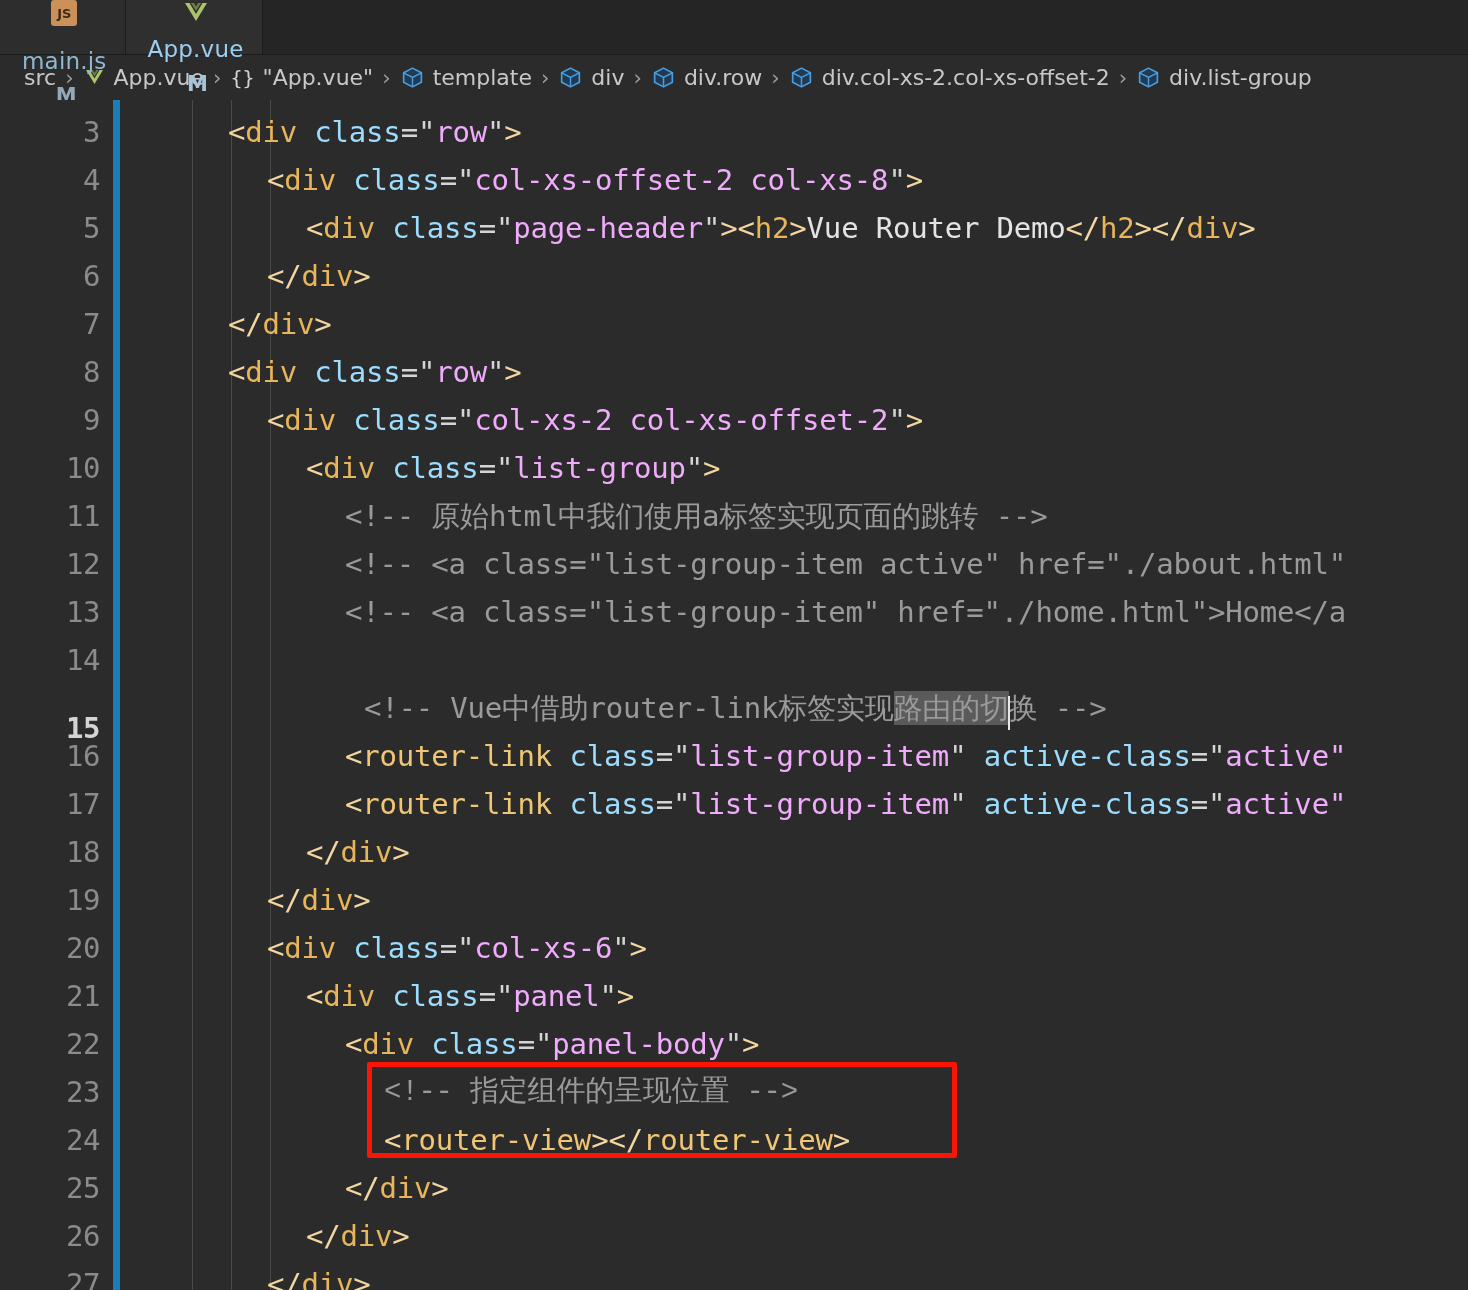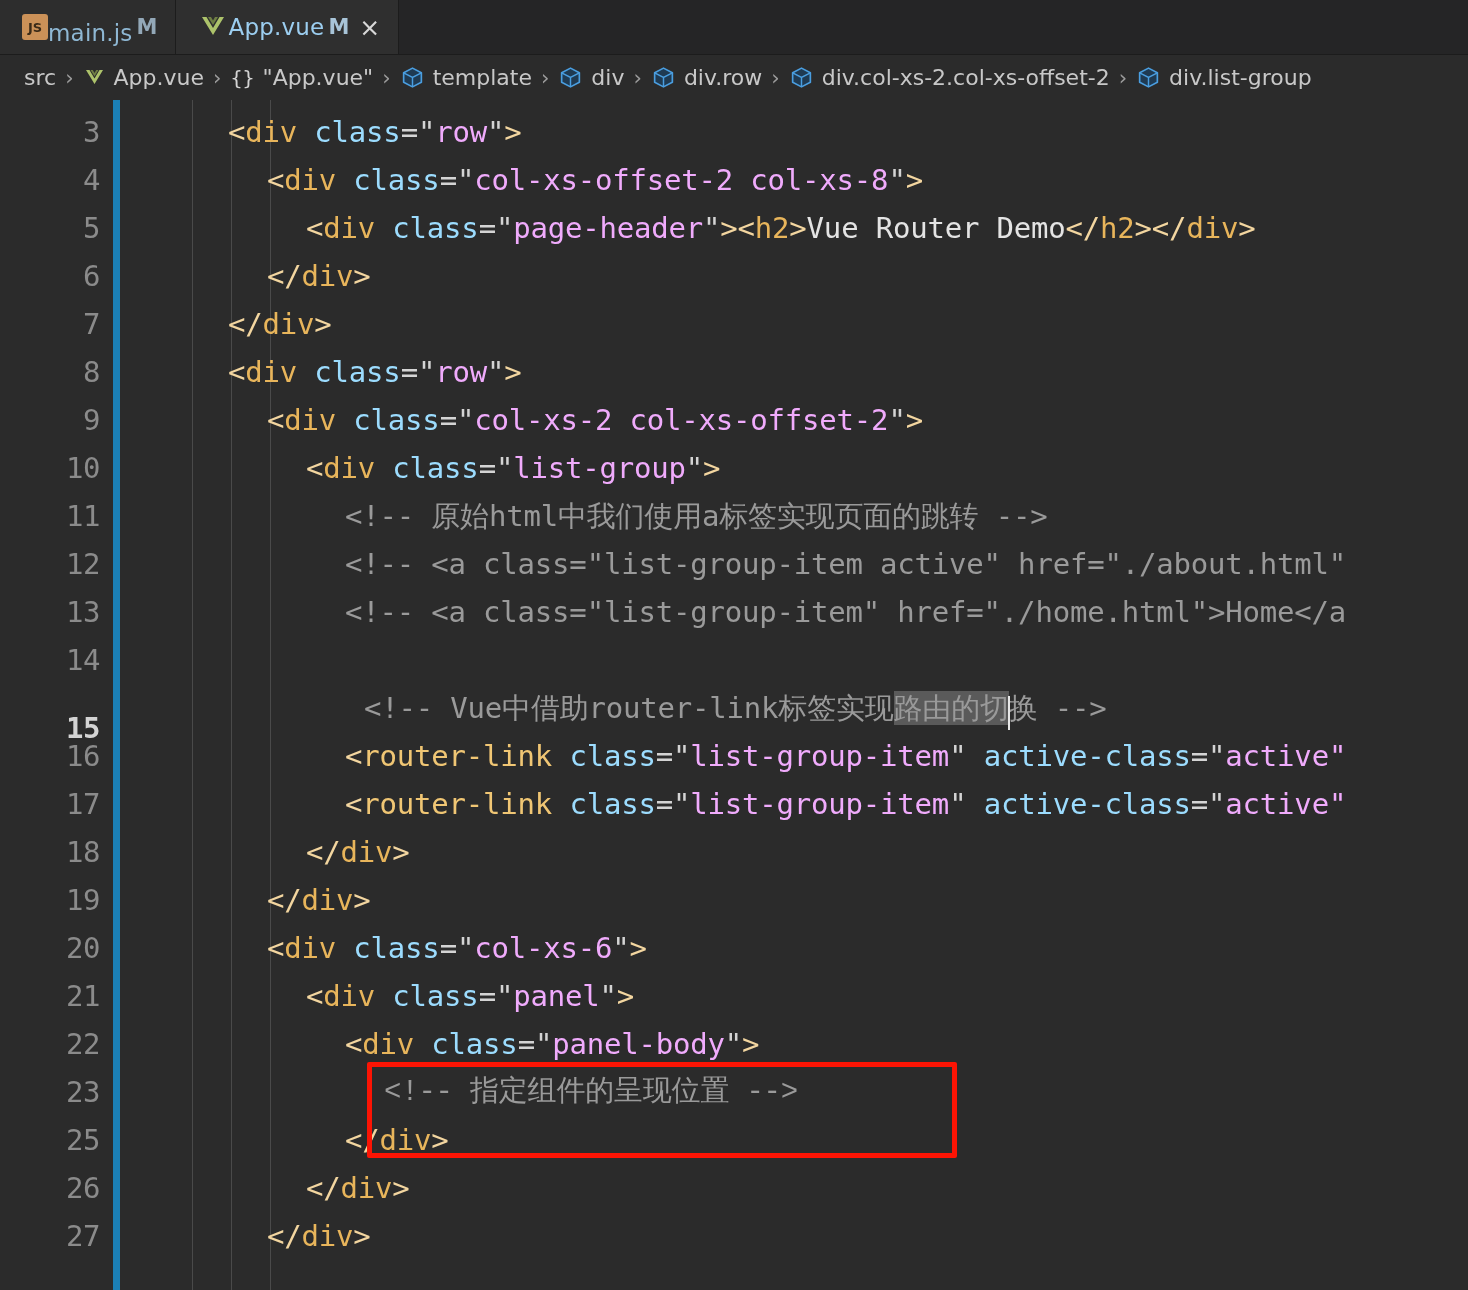--- a/index.html
+++ b/index.html
@@ -15,26 +15,27 @@
   .tabbar {
     height: 55px;
     background: #252526;
     display: flex;
     align-items: stretch;
     border-bottom: 1px solid #1c1c1c;
   }
   .tab {
     display: flex;
     align-items: center;
-    gap: 0;
+    gap: 10px;
     padding: 0 18px 0 22px;
     background: #2d2d2d;
     border-right: 1px solid #1c1c1c;
     position: relative;
     min-width: 0;
+    flex-direction: column;
   }
   .tab.active {
     background: #2f2f2f;
   }
   .tab-label {
     font-family: "DejaVu Sans", sans-serif;
     font-size: 23px;
     letter-spacing: 0.2px;
   }
   .tab.inactive .tab-label { color: #8fb8d4; margin-top: 12px; }
@@ -366,20 +367,24 @@
       </div>
       <div class="row">
         <span class="lineno">22</span>
         <span class="codeline" style="left: 345px;"><span class="t-punct">&lt;</span><span class="t-tag">div</span><span class="t-text"> </span><span class="t-attr">class</span><span class="t-eq">=</span><span class="t-quote">"</span><span class="t-str">panel-body</span><span class="t-quote">"</span><span class="t-punct">&gt;</span></span>
       </div>
       <div class="row">
         <span class="lineno">23</span>
         <span class="codeline" style="left: 384px; font-family: Liberation Mono, monospace;"><span class="t-comment">&lt;!-- 指定组件的呈现位置 --&gt;</span></span>
       </div>
       <div class="row">
+        <span class="lineno">24</span>
+        <span class="codeline" style="left: 384px;"><span class="t-punct">&lt;</span><span class="t-comp">router-view</span><span class="t-punct">&gt;</span><span class="t-punct">&lt;/</span><span class="t-comp">router-view</span><span class="t-punct">&gt;</span></span>
+      </div>
+      <div class="row">
         <span class="lineno">25</span>
         <span class="codeline" style="left: 345px;"><span class="t-punct">&lt;/</span><span class="t-tag">div</span><span class="t-punct">&gt;</span></span>
       </div>
       <div class="row">
         <span class="lineno">26</span>
         <span class="codeline" style="left: 306px;"><span class="t-punct">&lt;/</span><span class="t-tag">div</span><span class="t-punct">&gt;</span></span>
       </div>
       <div class="row">
         <span class="lineno">27</span>
         <span class="codeline" style="left: 267px;"><span class="t-punct">&lt;/</span><span class="t-tag">div</span><span class="t-punct">&gt;</span></span>

